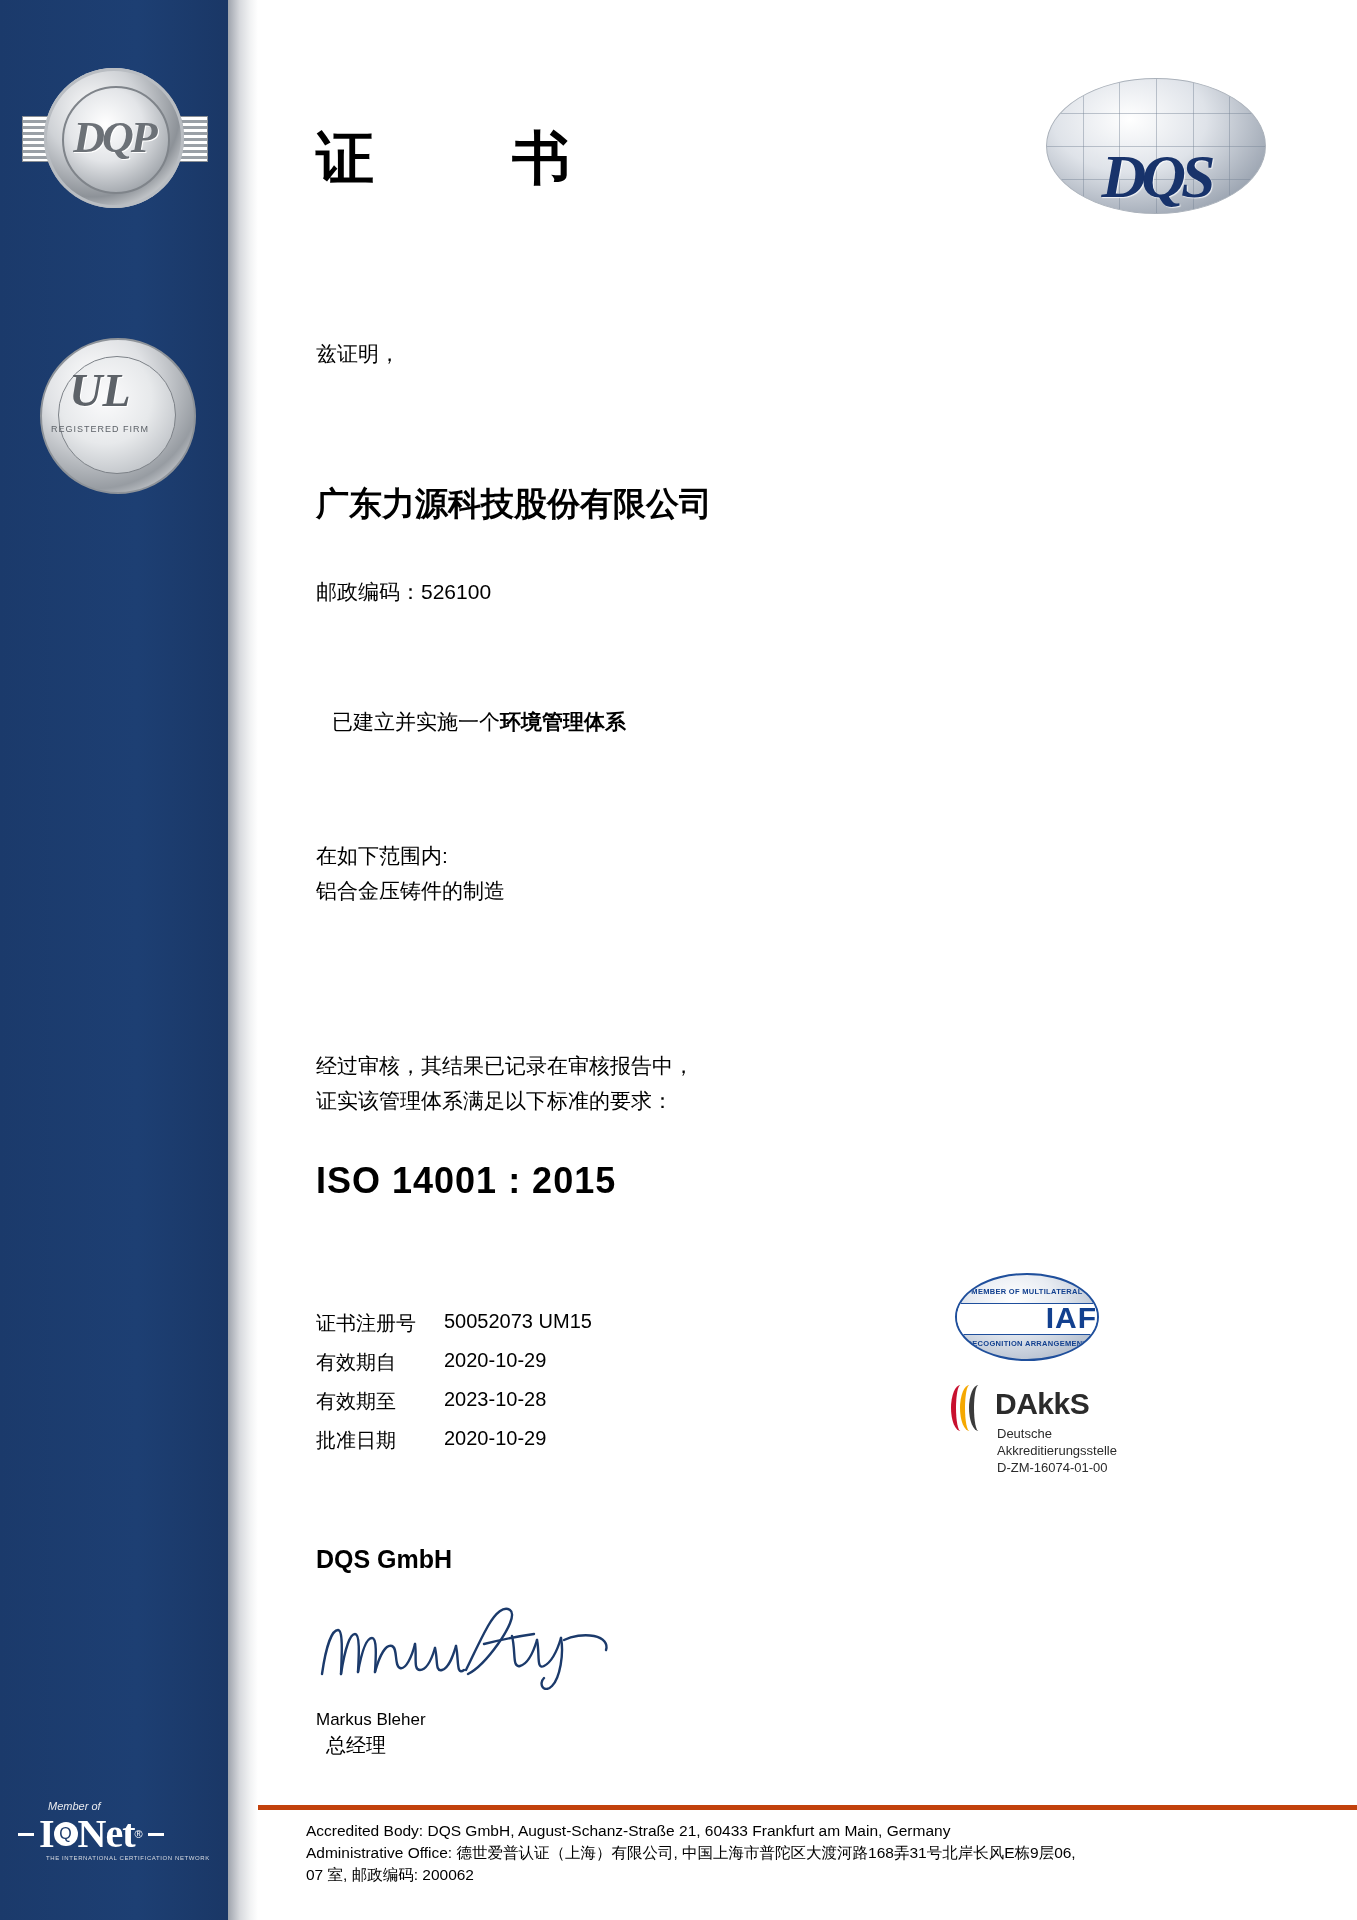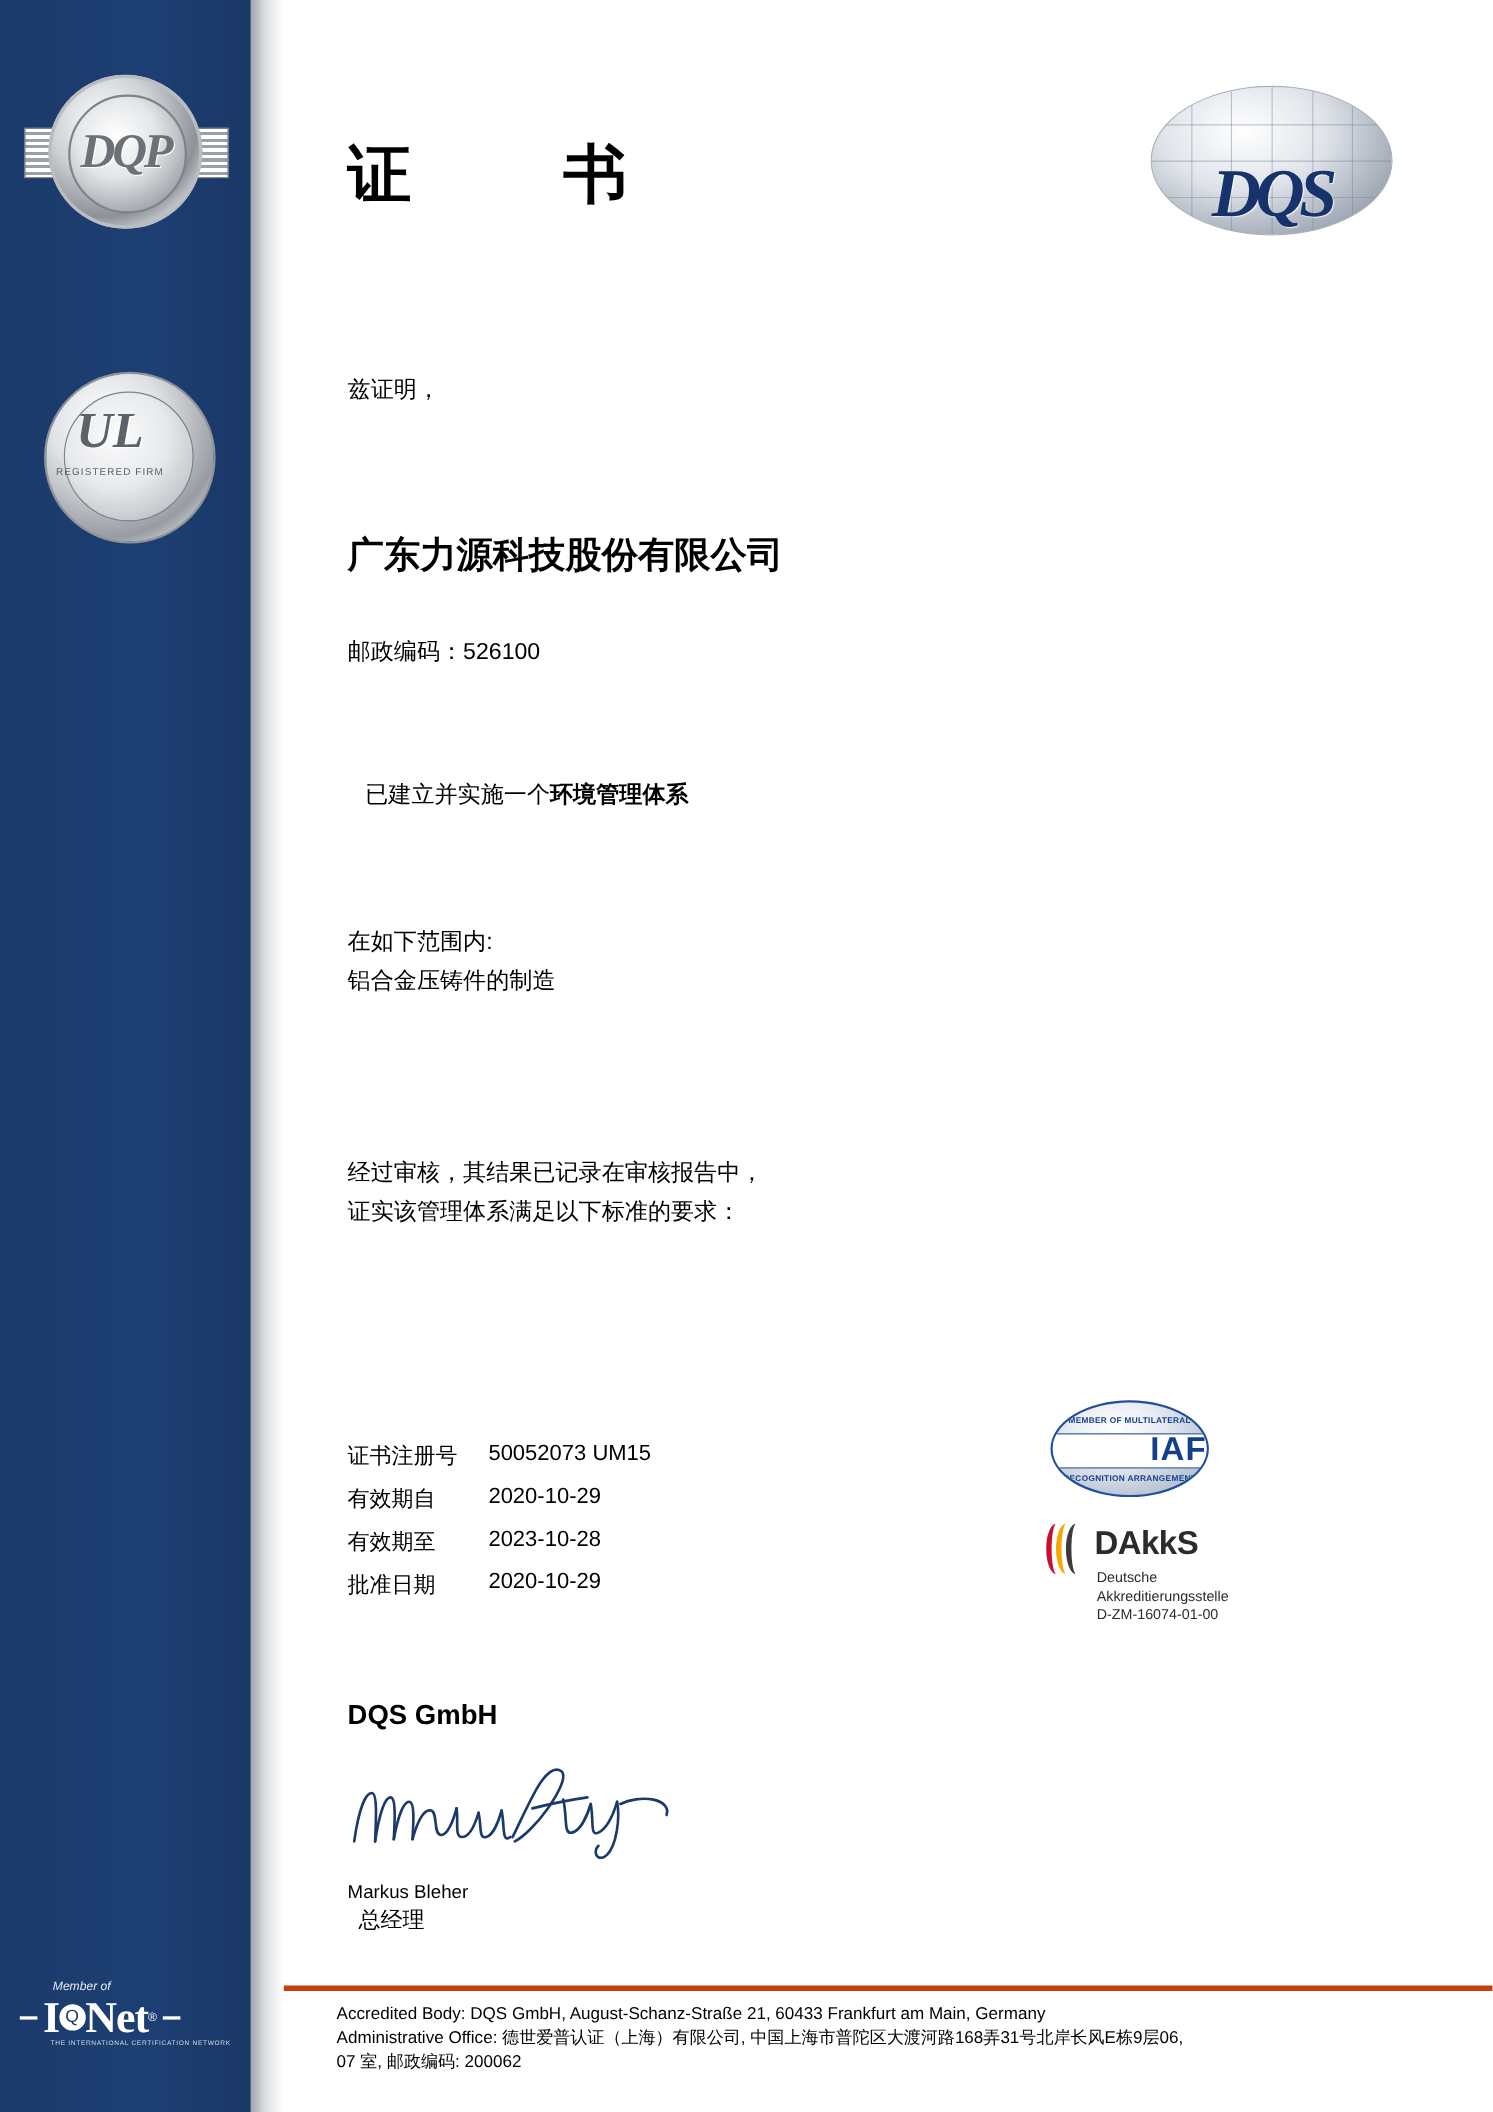--- a/index.html
+++ b/index.html
@@ -388,20 +388,21 @@
   <div class="implemented">
     <span>已建立并实施一个</span><b>环境管理体系</b>
   </div>
 
   <div class="scope-label">在如下范围内:</div>
   <div class="scope-text">铝合金压铸件的制造</div>
 
   <div class="audit1">经过审核，其结果已记录在审核报告中，</div>
   <div class="audit2">证实该管理体系满足以下标准的要求：</div>
 
+  <div class="standard">ISO 14001 : 2015</div>
 
   <div class="details">
     <div class="row">
       <div class="k">证书注册号</div>
       <div class="v">50052073 UM15</div>
     </div>
     <div class="row">
       <div class="k">有效期自</div>
       <div class="v">2020-10-29</div>
     </div>

